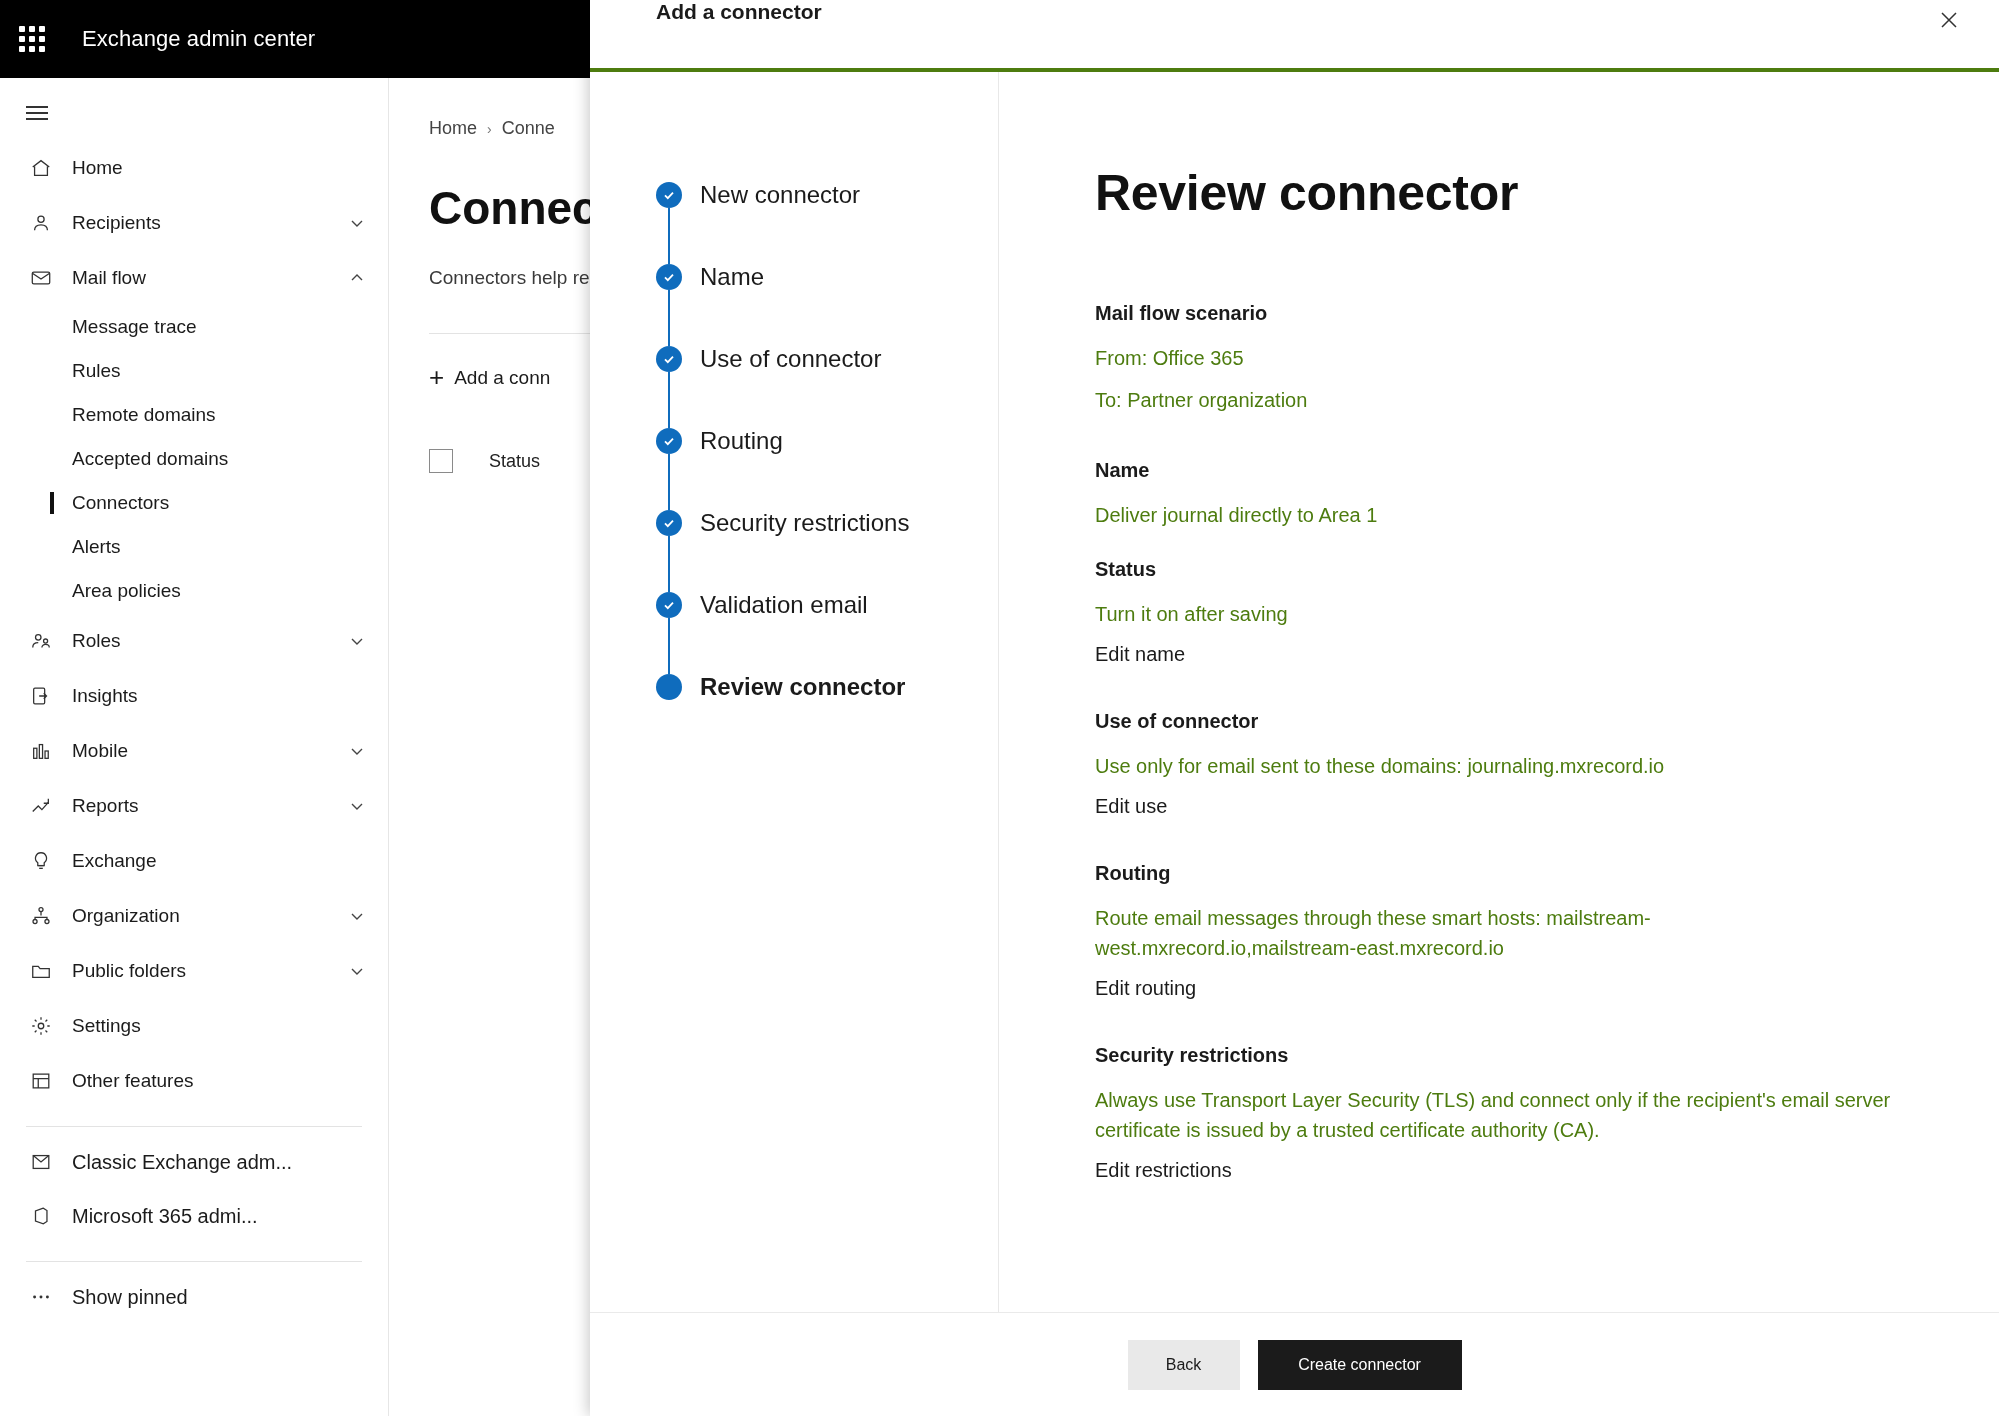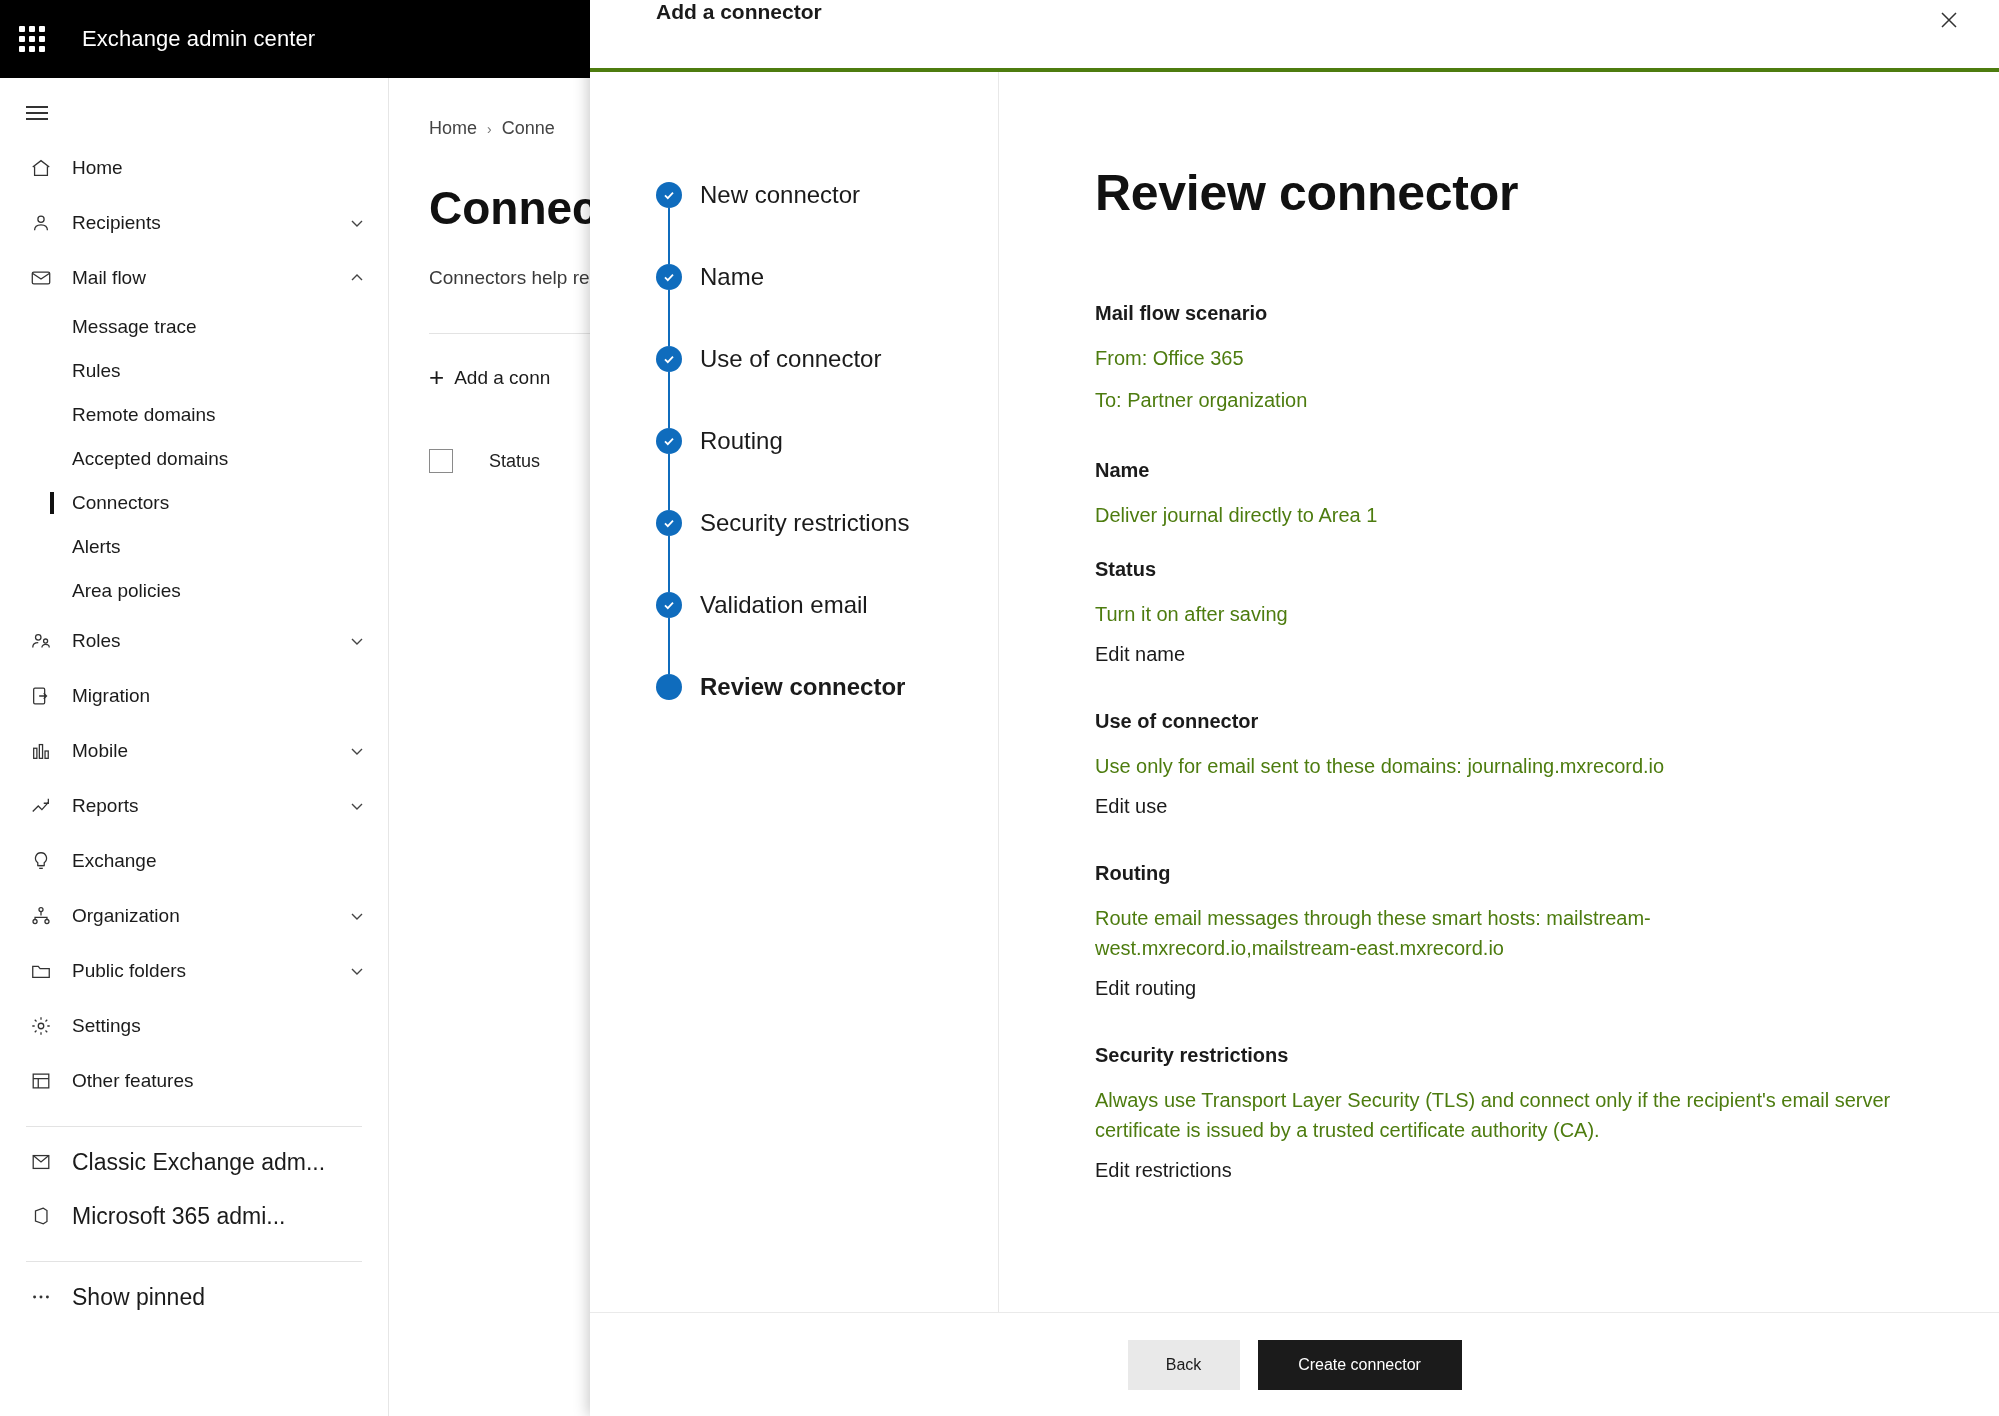--- a/index.html
+++ b/index.html
@@ -107,21 +107,21 @@
     content: "";
     position: absolute;
     left: 50px; top: 11px;
     width: 4px; height: 22px;
     background: #111;
   }
   .nav-divider {
     height: 1px; background: #e3e3e3;
     margin: 18px 26px 8px 26px;
   }
-  .nav-item.small { font-size: 23px; height: 54px; }
+  .nav-item.small { font-size: 20px; height: 54px; }
 
   
   #main {
     position: absolute;
     left: 389px; top: 78px;
     width: 1610px; height: 1338px;
     background: #ffffff;
     padding: 32px 40px;
     overflow: hidden;
   }
@@ -419,21 +419,21 @@
         </span>
       </div>
 
       <div class="nav-item">
         <span class="ic">
           <svg width="22" height="22" viewBox="0 0 24 24" fill="none" stroke="#333" stroke-width="1.4">
               <rect x="4" y="3.5" width="12" height="17" rx="1.4"></rect>
               <path d="M10 12h8m-3-3l3 3-3 3"></path>
             </svg>
         </span>
-        <span class="label">Migration</span>
+        <span class="label">Insights</span>
       </div>
 
       <div class="nav-item">
         <span class="ic">
           <svg width="22" height="22" viewBox="0 0 24 24" fill="none" stroke="#333" stroke-width="1.4">
               <rect x="4" y="9" width="3.5" height="11"></rect>
               <rect x="10.2" y="5" width="3.5" height="15"></rect>
               <rect x="16.4" y="12" width="3.5" height="8"></rect>
             </svg>
         </span>

